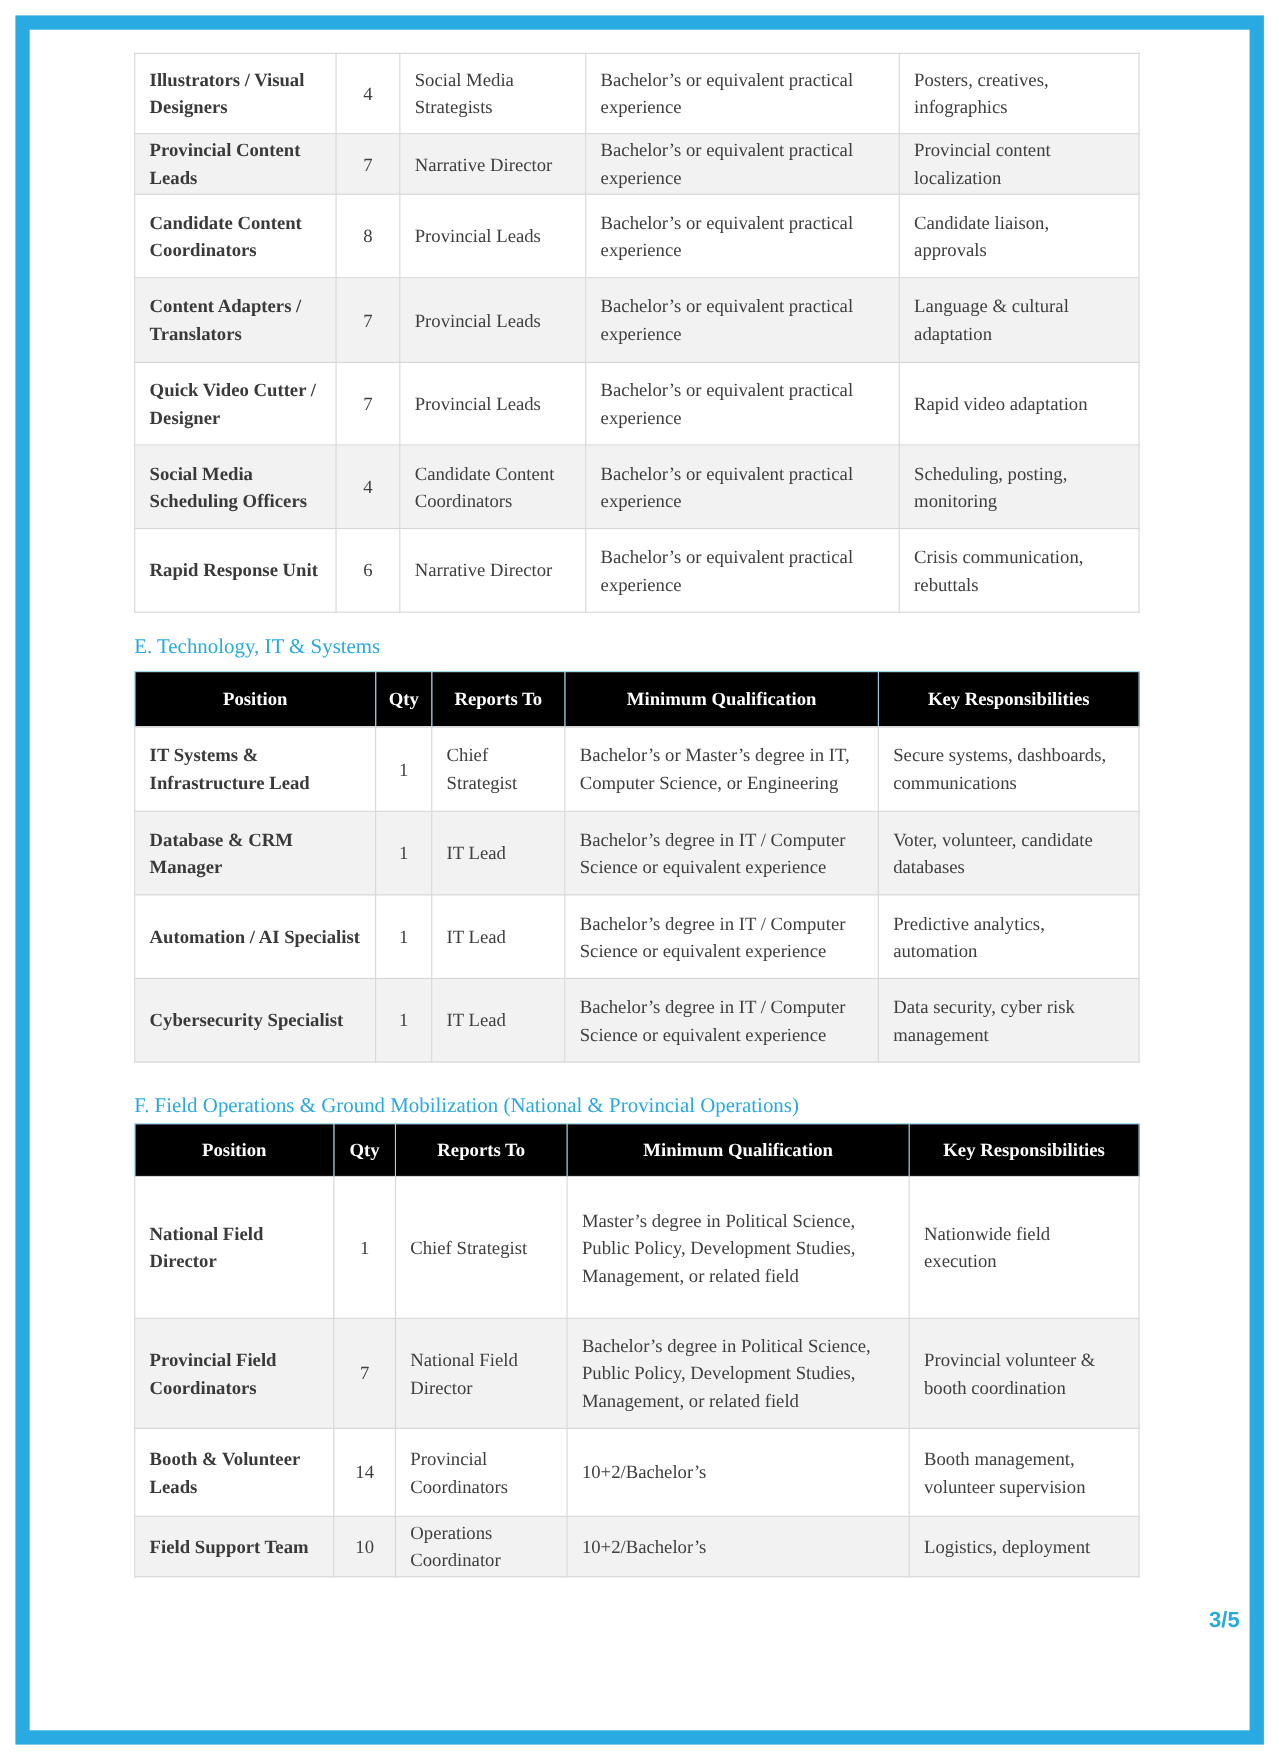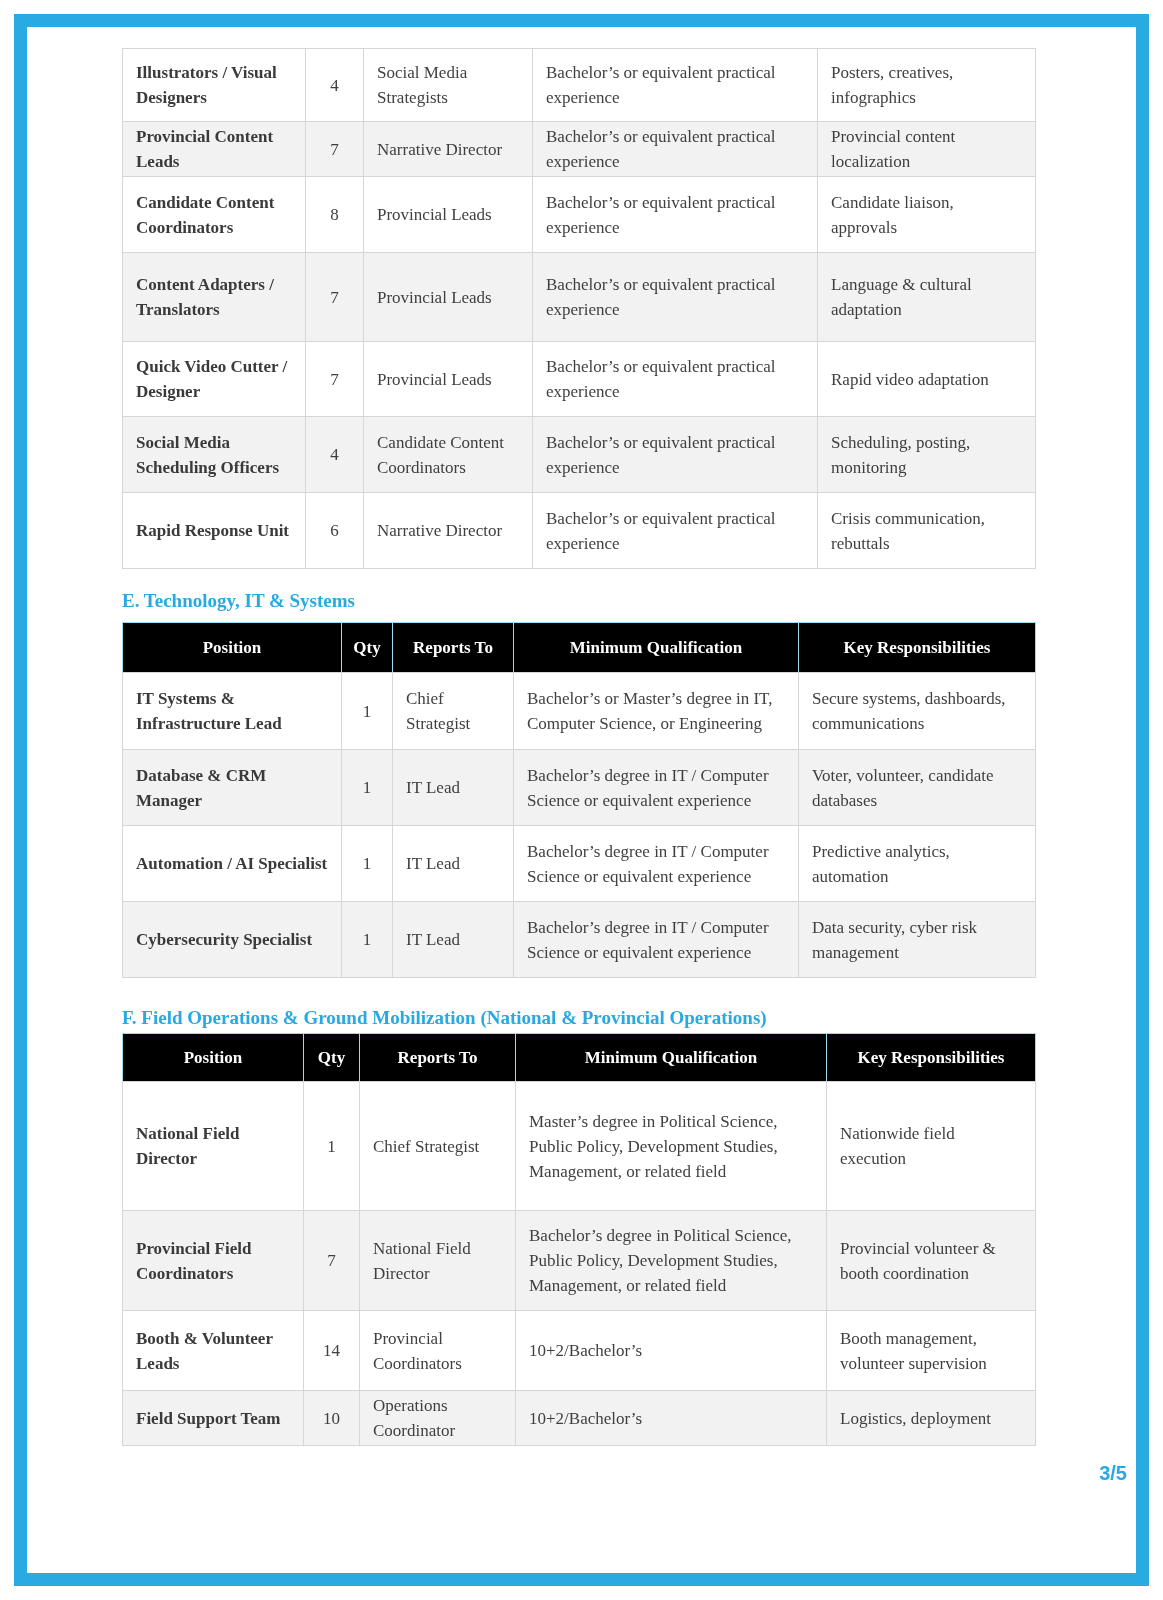--- a/index.html
+++ b/index.html
@@ -38,31 +38,31 @@
     font-weight: bold;
     text-align: center;
     padding: 2px 6px;
     border: 1px solid #9ed9f2;
     border-bottom: 1px solid #d6d6d6;
     line-height: 23px;
   }
   .section-title {
     font-size: 19px;
     line-height: 24px;
-    font-weight: bold;
+    font-weight: normal;
     color: #29a9e1;
     margin: 20px 0 9px 0;
   }
   .section-title.f { margin: 28px 0 3px 0; }
 
   
   .tbl-top tr:nth-child(1) { height: 73px; }
   .tbl-top tr:nth-child(2) { height: 51px; font-family: Liberation Serif, serif; }
   .tbl-top tr:nth-child(3) { height: 76px; }
-  .tbl-top tr:nth-child(4) { height: 89px; margin-left: 32px; }
+  .tbl-top tr:nth-child(4) { height: 77px; margin-left: 32px; }
   .tbl-top tr:nth-child(5) { height: 75px; }
   .tbl-top tr:nth-child(6) { height: 76px; }
   .tbl-top tr:nth-child(7) { height: 76px; }
   .tbl-e thead tr { height: 50px; }
   .tbl-e tbody tr { height: 76px; }
   .tbl-e tbody tr:nth-child(1) { height: 77px; }
   .tbl-f thead tr { height: 48px; }
   .tbl-f tbody tr:nth-child(1) { height: 129px; }
   .tbl-f tbody tr:nth-child(2) { height: 100px; }
   .tbl-f tbody tr:nth-child(3) { height: 80px; }

